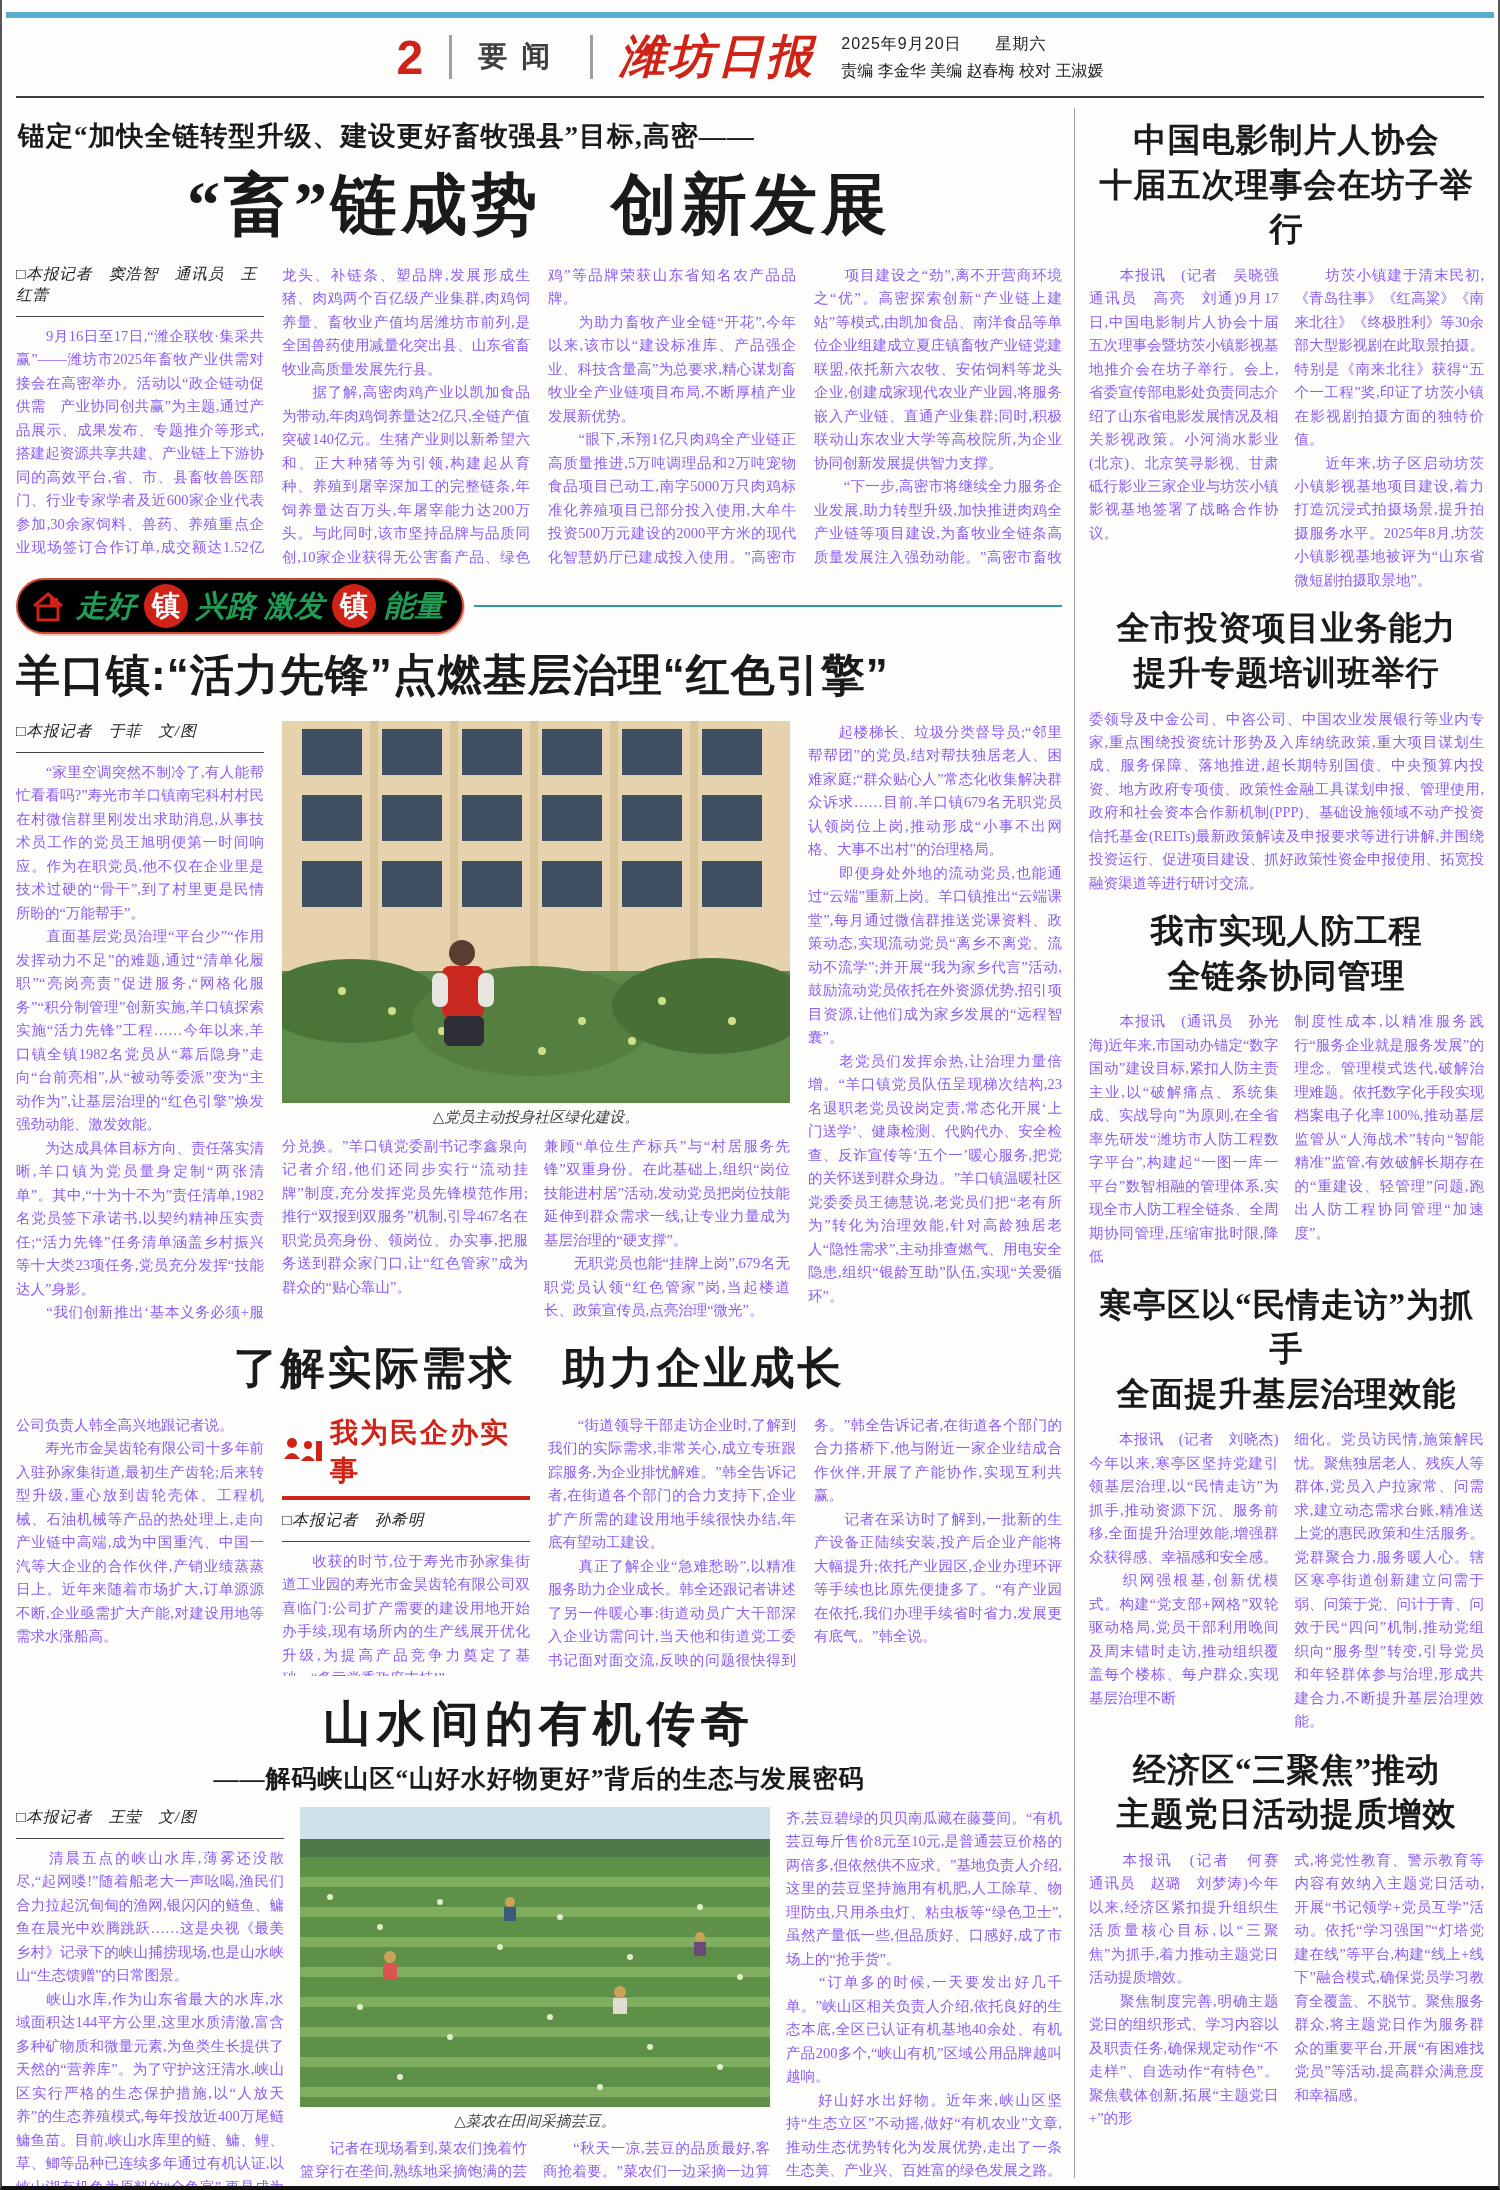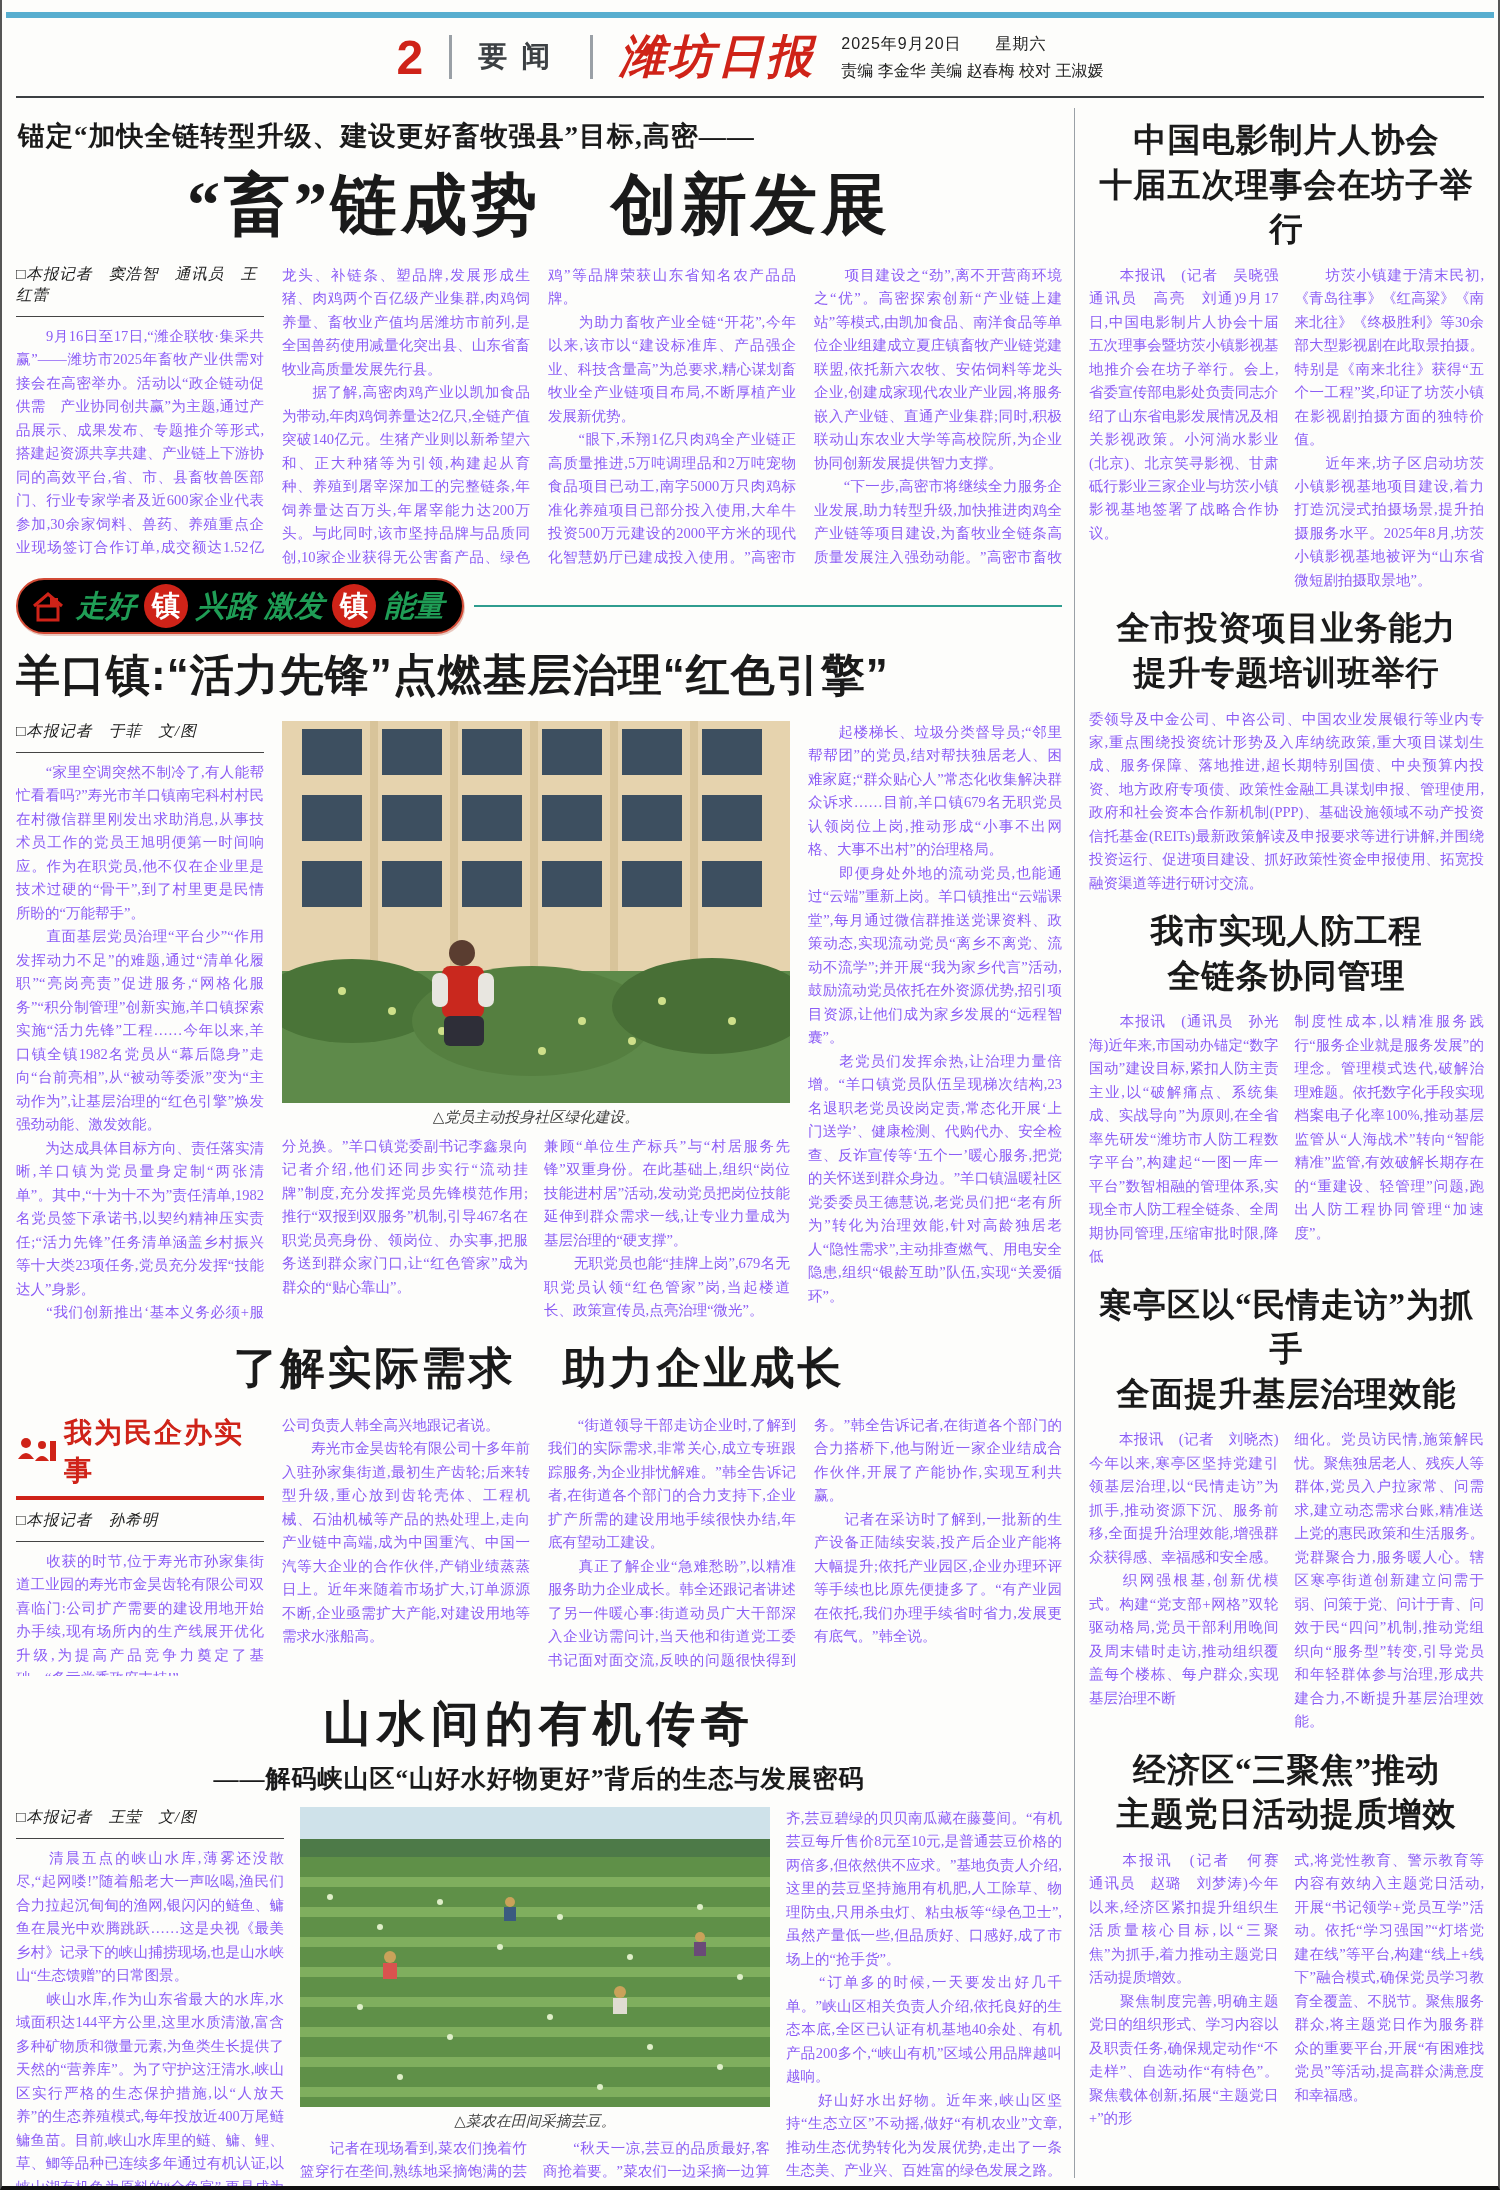--- a/index.html
+++ b/index.html
@@ -209,38 +209,38 @@
           </div>
           <div class="yk-right bodytext">　　起楼梯长、垃圾分类督导员;“邻里帮帮团”的党员,结对帮扶独居老人、困难家庭;“群众贴心人”常态化收集解决群众诉求……目前,羊口镇679名无职党员认领岗位上岗,推动形成“小事不出网格、大事不出村”的治理格局。
 　　即便身处外地的流动党员,也能通过“云端”重新上岗。羊口镇推出“云端课堂”,每月通过微信群推送党课资料、政策动态,实现流动党员“离乡不离党、流动不流学”;并开展“我为家乡代言”活动,鼓励流动党员依托在外资源优势,招引项目资源,让他们成为家乡发展的“远程智囊”。
 　　老党员们发挥余热,让治理力量倍增。“羊口镇党员队伍呈现梯次结构,23名退职老党员设岗定责,常态化开展‘上门送学’、健康检测、代购代办、安全检查、反诈宣传等‘五个一’暖心服务,把党的关怀送到群众身边。”羊口镇温暖社区党委委员王德慧说,老党员们把“老有所为”转化为治理效能,针对高龄独居老人“隐性需求”,主动排查燃气、用电安全隐患,组织“银龄互助”队伍,实现“关爱循环”。</div>
         </div>
       </div>
 
       <div>
         <div class="mq-headline">了解实际需求　助力企业成长</div>
         <div class="mq-grid">
+          <div class="col bodytext">公司负责人韩全高兴地跟记者说。
+　　寿光市金昊齿轮有限公司十多年前入驻孙家集街道,最初生产齿轮;后来转型升级,重心放到齿轮壳体、工程机械、石油机械等产品的热处理上,走向产业链中高端,成为中国重汽、中国一汽等大企业的合作伙伴,产销业绩蒸蒸日上。近年来随着市场扩大,订单源源不断,企业亟需扩大产能,对建设用地等需求水涨船高。</div>
           <div class="col">
             <div class="mq-badge">
               <span>
                 <svg width="42" height="34" viewBox="0 0 42 34">
                   <circle cx="10" cy="8" r="5" fill="#cf2318"></circle>
                   <path d="M2 24 q8 -12 16 0 Z" fill="#cf2318"></path>
                   <circle cx="26" cy="10" r="4" fill="#cf2318"></circle>
                   <path d="M19 26 q7 -10 14 0 Z" fill="#cf2318"></path>
                   <rect x="34" y="6" width="6" height="20" fill="#cf2318"></rect>
                 </svg>
               </span>
               <span class="mq-badge-text">我为民企办实事</span>
             </div>
             <div class="byline">□本报记者　孙希明</div>
             <div class="bodytext">　　收获的时节,位于寿光市孙家集街道工业园的寿光市金昊齿轮有限公司双喜临门:公司扩产需要的建设用地开始办手续,现有场所内的生产线展开优化升级,为提高产品竞争力奠定了基础。“多亏党委政府支持!”</div>
           </div>
-          <div class="col bodytext">公司负责人韩全高兴地跟记者说。
-　　寿光市金昊齿轮有限公司十多年前入驻孙家集街道,最初生产齿轮;后来转型升级,重心放到齿轮壳体、工程机械、石油机械等产品的热处理上,走向产业链中高端,成为中国重汽、中国一汽等大企业的合作伙伴,产销业绩蒸蒸日上。近年来随着市场扩大,订单源源不断,企业亟需扩大产能,对建设用地等需求水涨船高。</div>
           <div class="col bodytext">　　“街道领导干部走访企业时,了解到我们的实际需求,非常关心,成立专班跟踪服务,为企业排忧解难。”韩全告诉记者,在街道各个部门的合力支持下,企业扩产所需的建设用地手续很快办结,年底有望动工建设。
 　　真正了解企业“急难愁盼”,以精准服务助力企业成长。韩全还跟记者讲述了另一件暖心事:街道动员广大干部深入企业访需问计,当天他和街道党工委书记面对面交流,反映的问题很快得到解决。</div>
           <div class="col bodytext">务。”韩全告诉记者,在街道各个部门的合力搭桥下,他与附近一家企业结成合作伙伴,开展了产能协作,实现互利共赢。
 　　记者在采访时了解到,一批新的生产设备正陆续安装,投产后企业产能将大幅提升;依托产业园区,企业办理环评等手续也比原先便捷多了。“有产业园在依托,我们办理手续省时省力,发展更有底气。”韩全说。</div>
         </div>
       </div>
 
       <div>
         <div class="ss-headline">山水间的有机传奇</div>
         <div class="ss-subhead">——解码峡山区“山好水好物更好”背后的生态与发展密码</div>

